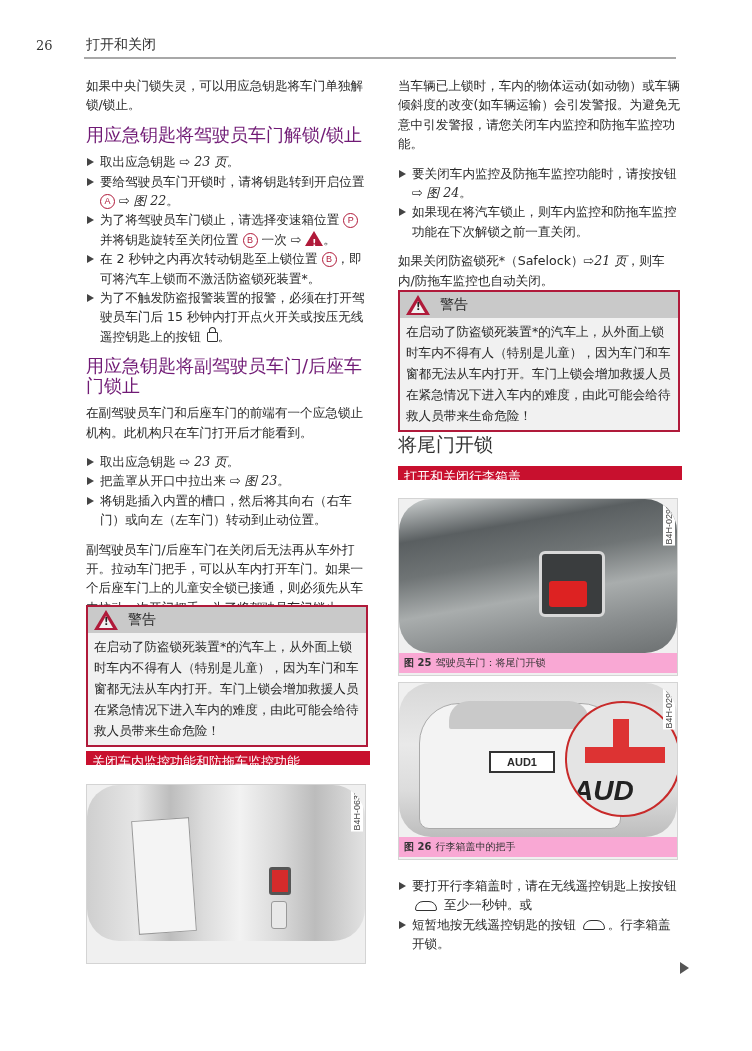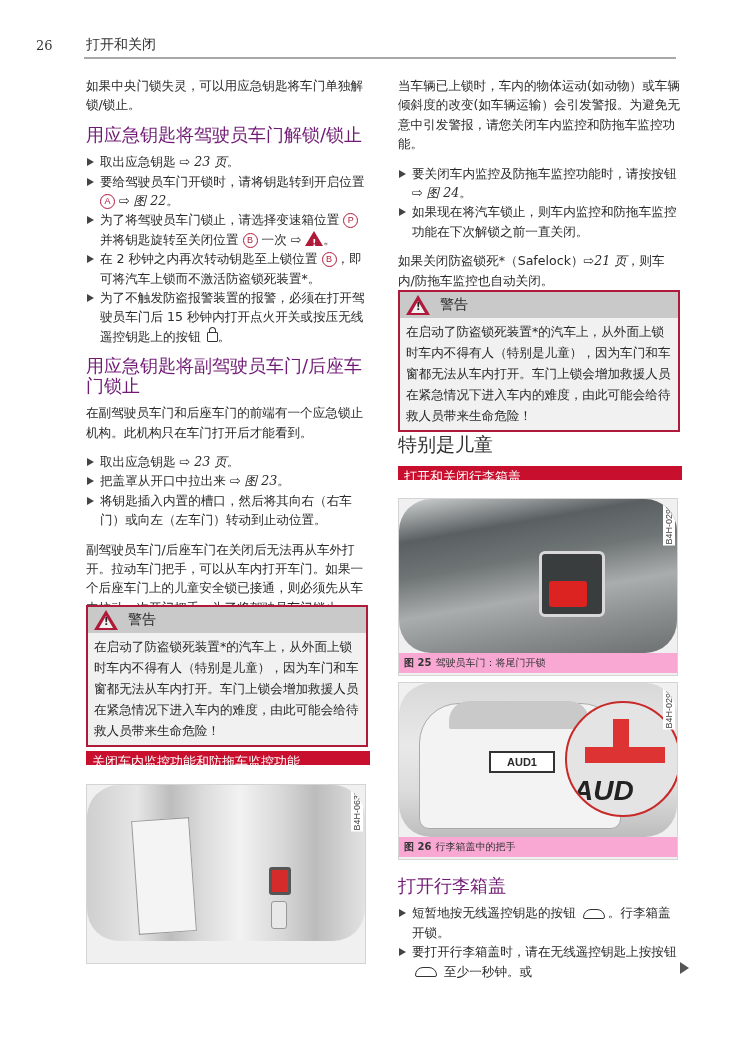--- a/index.html
+++ b/index.html
@@ -97,21 +97,21 @@
 </div>
 
 <div class="abs warn" style="left:398px;top:290px;width:278px;">
   <div class="warn-head">
     <span class="warn-tri"></span>
     <span>警告</span>
   </div>
   <div class="warn-body">在启动了防盗锁死装置*的汽车上，从外面上锁时车内不得有人（特别是儿童），因为车门和车窗都无法从车内打开。车门上锁会增加救援人员在紧急情况下进入车内的难度，由此可能会给待救人员带来生命危险！</div>
 </div>
 
-<div class="abs sec-title" style="left:398px;top:432px;">特别是儿童</div>
+<div class="abs sec-title" style="left:398px;top:432px;">将尾门开锁</div>
 <div class="abs redbar" style="left:398px;top:466px;width:278px;">打开和关闭行李箱盖</div>
 
 <div class="fig" style="left:398px;top:498px;width:278px;height:176px;">
   <div class="fig-img" style="height:154px;background:linear-gradient(170deg,#cfd3d3 0%,#5a5f61 22%,#6f7475 40%,#a9adad 60%,#8b8f90 78%,#6c7071 100%);">
     <div class="abs" style="left:140px;top:52px;width:60px;height:60px;background:#3a3d3e;border:3px solid #d8d8d8;border-radius:6px;"></div>
     <div class="abs" style="left:150px;top:82px;width:38px;height:26px;background:#d22;border-radius:3px;"></div>
     <span class="fig-code">B4H-0298</span>
   </div>
   <div class="fig-cap"><b>图 25</b><span>驾驶员车门：将尾门开锁</span></div>
 </div>
@@ -125,20 +125,19 @@
       <div class="abs" style="left:18px;top:44px;width:80px;height:16px;background:#d33;"></div>
       <div class="abs" style="left:46px;top:16px;width:16px;height:30px;background:#d33;"></div>
       <div class="abs" style="left:6px;top:72px;font-size:28px;font-weight:bold;font-style:italic;color:#222;font-family:'Liberation Sans',sans-serif;">AUD</div>
     </div>
     <span class="fig-code">B4H-0299</span>
   </div>
   <div class="fig-cap"><b>图 26</b><span>行李箱盖中的把手</span></div>
 </div>
 
 <div class="col colR" style="top:876px;">
-  <p class="subhead">打开行李箱盖</p>
   <ul class="steps">
+    <li><span>要打开行李箱盖时，请在无线遥控钥匙上按按钮 </span><span class="caricon"></span><span> 至少一秒钟。或</span></li>
     <li><span>短暂地按无线遥控钥匙的按钮 </span><span class="caricon"></span><span>。行李箱盖开锁。</span></li>
-    <li><span>要打开行李箱盖时，请在无线遥控钥匙上按按钮 </span><span class="caricon"></span><span> 至少一秒钟。或</span></li>
   </ul>
 </div>
 
 <div class="abs next-arrow"></div>
 
 </body></html>

